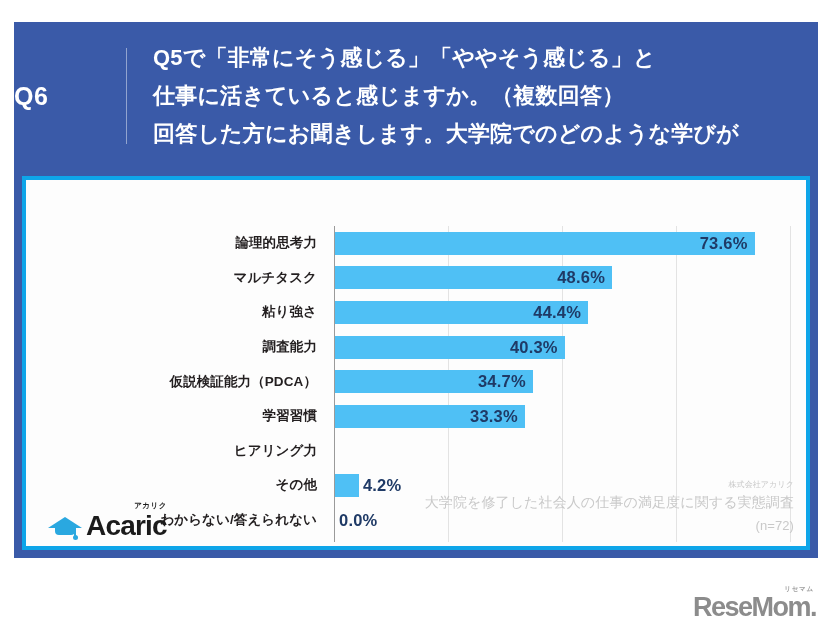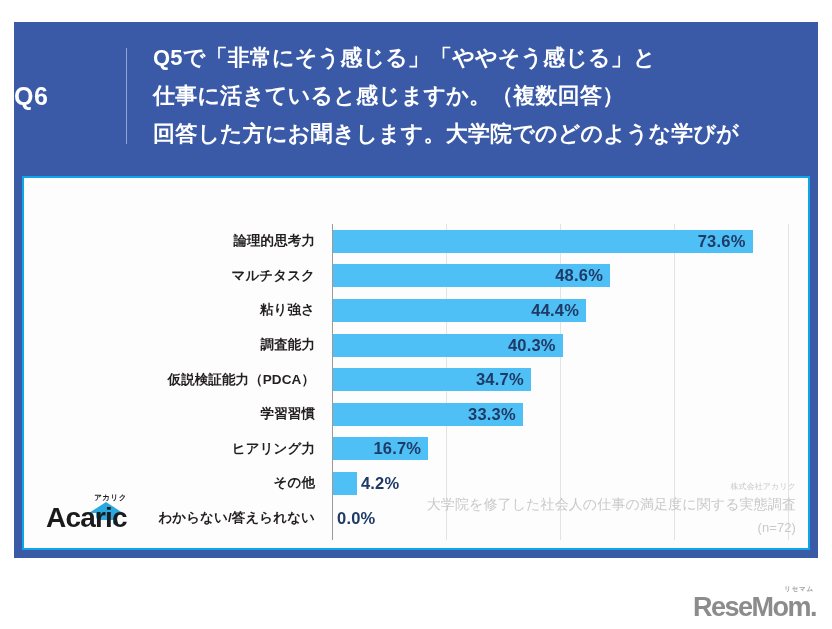--- a/index.html
+++ b/index.html
@@ -53,21 +53,21 @@
     letter-spacing: .2px;
   }
   .q-text .line { display:block; white-space: nowrap; }
 
   
   .card {
     position: absolute;
     left: 8px; top: 154px;
     width: 788px; height: 374px;
     background: #fdfdfd;
-    border: 2px solid #0ea5e9;
+    border: 4px solid #0ea5e9;
   }
 
   
   .plot {
     position: absolute;
     left: 0; top: 0; right: 0; bottom: 0;
   }
 
   
   .grid {
@@ -150,25 +150,24 @@
     letter-spacing: .1px;
   }
   .source .s1 { font-size: 8px; }
   .source .s2 { font-size: 14px; }
   .source .s3 { font-size: 13px; }
 
   
   .acaric {
     position: absolute;
     left: 22px;
-    bottom: 16px;
+    bottom: 6px;
     display: flex;
     align-items: flex-end;
     height: 34px;
-    flex-direction: column;
   }
   .cap {
     position: relative;
     width: 34px; height: 24px;
     margin-right: 4px;
     margin-bottom: 3px;
   }
   .cap-top {
     position: absolute;
     left: 0; top: 4px;
@@ -315,26 +314,20 @@
               <div class="row-label">学習習慣</div>
               <div class="bar-wrap">
                 <div class="bar-holder">
                   <div class="bar" style="width: 189.81px;"></div>
                   <div class="bar-value inside">33.3%</div>
                 </div>
               </div>
             </div>
             <div class="row">
               <div class="row-label">ヒアリング力</div>
-              <div class="bar-wrap">
-                <div class="bar-holder">
-                  <div class="bar" style="width: 95.19px;"></div>
-                  <div class="bar-value inside">16.7%</div>
-                </div>
-              </div>
             </div>
             <div class="row">
               <div class="row-label">その他</div>
               <div class="bar-wrap">
                 <div class="bar-holder">
                   <div class="bar" style="width: 23.94px;"></div>
                   <div class="bar-value outside">4.2%</div>
                 </div>
               </div>
             </div>

